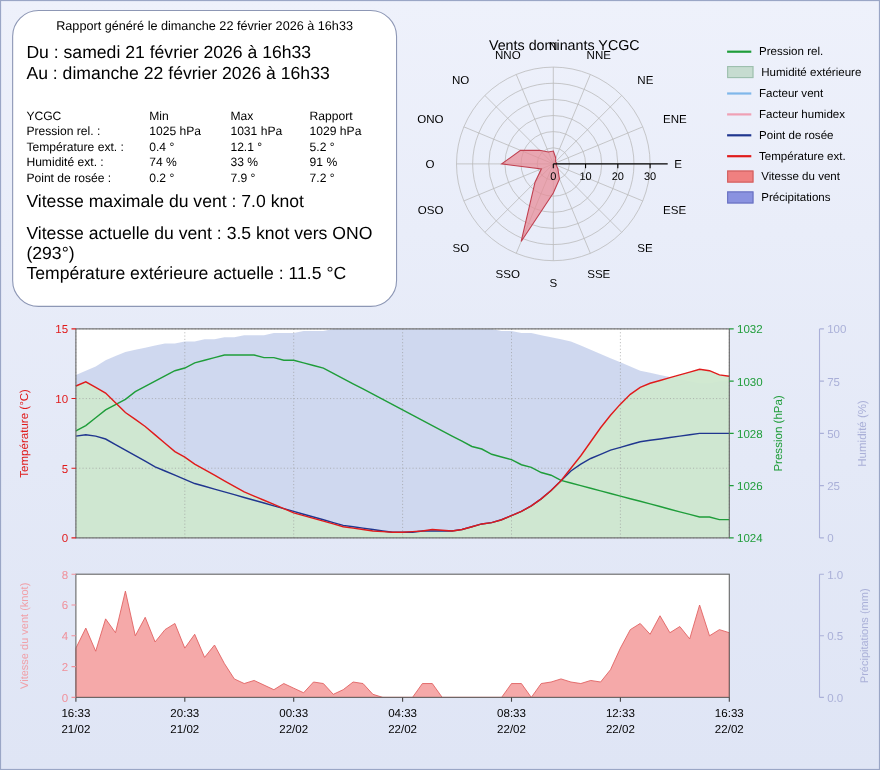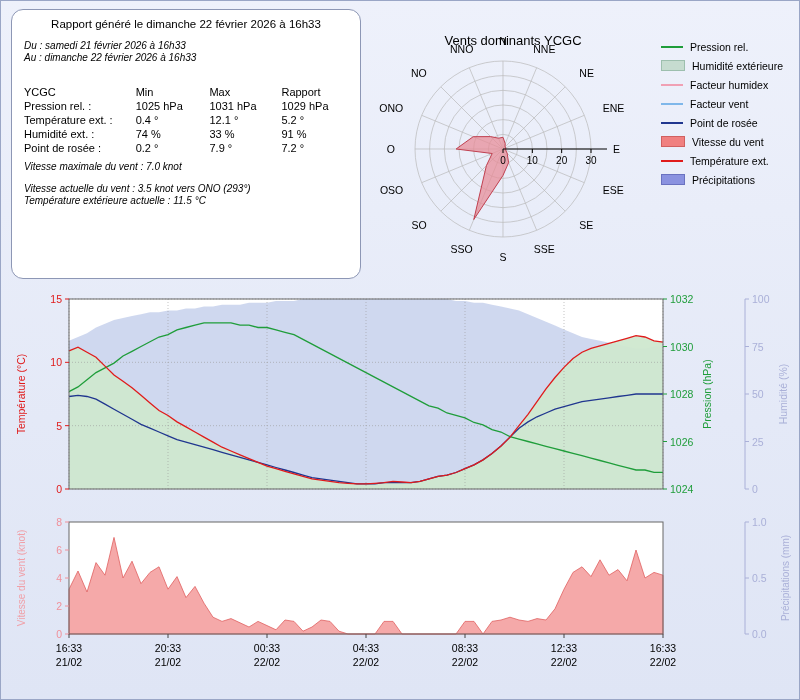--- a/index.html
+++ b/index.html
@@ -16,26 +16,26 @@
     position:absolute;left:0;top:0;width:800px;height:700px;
     border:1px solid #9aa6c6;
     box-sizing:border-box;
     background:linear-gradient(180deg,#eef1fb 0%,#e4e9f7 60%,#dfe5f5 100%);
   }
   
   .report{
     position:absolute;left:10px;top:8px;width:350px;height:270px;
     background:#ffffff;
     border:1px solid #8d97b5;
-    border-radius:12px;
+    border-radius:24px;
     box-sizing:border-box;
     padding:8px 12px;
   }
   .report .title{text-align:center;font-size:11.5px;margin-bottom:10px;}
-  .report .line{margin:1px 0;font-size:10px;font-style:italic;}
+  .report .line{margin:1px 0;font-size:16px;}
   .report .gap{height:9px;}
   table.stats{border-collapse:collapse;font-size:11px;margin-top:12px;}
   table.stats td{padding:1px 0;vertical-align:top;}
   td.c0{width:118px;}
   td.c1{width:80px;}
   td.c2{width:78px;}
   td.c3{width:70px;}
   
   .rose-wrap{position:absolute;left:372px;top:8px;width:280px;height:272px;}
   .rose-title{position:absolute;width:100%;text-align:center;top:8px;font-size:13px;margin-top:16px;}
@@ -157,38 +157,38 @@
   <div class="legend">
     <div class="row">
       <span class="sw" style="background:transparent;border-top:2px solid #1f9d3a;height:0"></span>
       <span class="lbl">Pression rel.</span>
     </div>
     <div class="row">
       <span class="sw" style="background:#c6dcd0;border:1px solid #9dbfae"></span>
       <span class="lbl">Humidité extérieure</span>
     </div>
     <div class="row">
+      <span class="sw" style="background:transparent;border-top:2px solid #7fb7ea;height:0"></span>
+      <span class="lbl">Facteur vent</span>
+    </div>
+    <div class="row">
       <span class="sw" style="background:transparent;border-top:2px solid #f0a0b4;height:0"></span>
       <span class="lbl">Facteur humidex</span>
     </div>
     <div class="row">
-      <span class="sw" style="background:transparent;border-top:2px solid #7fb7ea;height:0"></span>
-      <span class="lbl">Facteur vent</span>
-    </div>
-    <div class="row">
       <span class="sw" style="background:transparent;border-top:2px solid #20368f;height:0"></span>
       <span class="lbl">Point de rosée</span>
     </div>
     <div class="row">
+      <span class="sw" style="background:transparent;border-top:2px solid #e01b1b;height:0"></span>
+      <span class="lbl">Température ext.</span>
+    </div>
+    <div class="row">
       <span class="sw" style="background:#f08080;border:1px solid #d06060"></span>
       <span class="lbl">Vitesse du vent</span>
-    </div>
-    <div class="row">
-      <span class="sw" style="background:transparent;border-top:2px solid #e01b1b;height:0"></span>
-      <span class="lbl">Température ext.</span>
     </div>
     <div class="row">
       <span class="sw" style="background:#8a92e0;border:1px solid #6a72c0"></span>
       <span class="lbl">Précipitations</span>
     </div>
   </div>
 
   <div class="chart-top">
     <svg id="top-svg" width="780" height="225">
         <rect x="58" y="10" width="594" height="190" fill="#ffffff" stroke="none"></rect>

